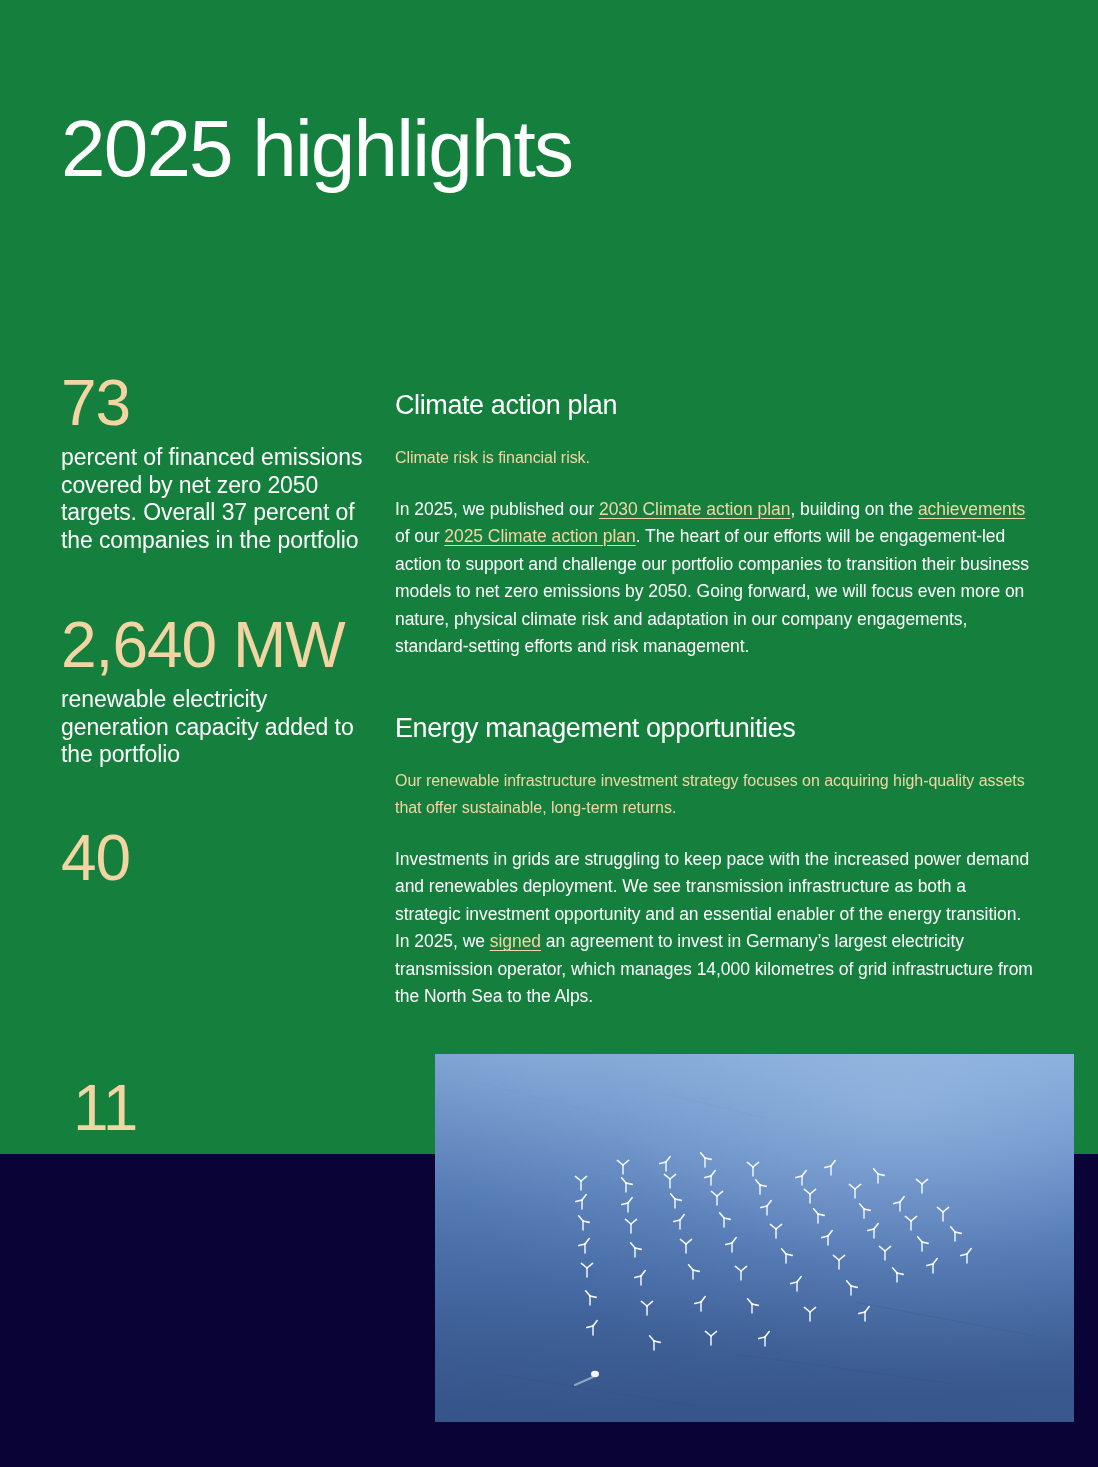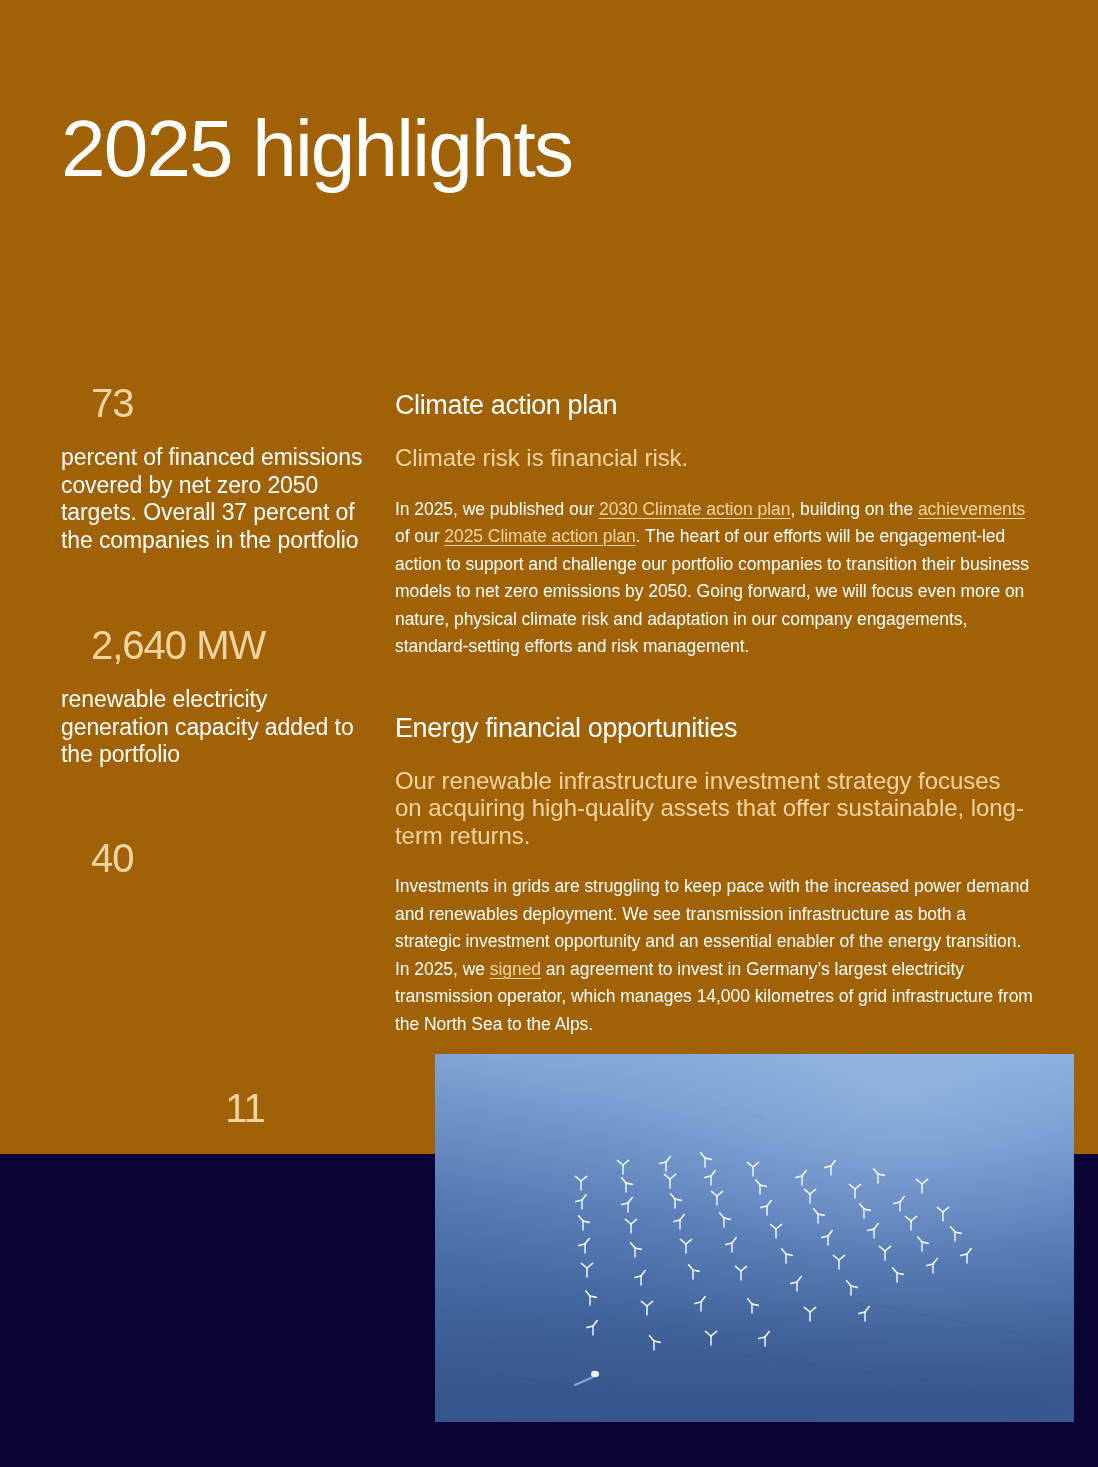--- a/index.html
+++ b/index.html
@@ -13,21 +13,21 @@
     font-family: "Liberation Sans", sans-serif;
     color: #ffffff;
     overflow: hidden;
     position: relative;
   }
 
   .page {
     position: relative;
     width: 1098px;
     height: 1154px;
-    background: #a16207;
+    background: #15803d;
   }
 
   
   .page-title {
     position: absolute;
     left: 61px;
     top: 47px;
     font-size: 80px;
     line-height: 96px;
     font-weight: 500;
@@ -40,31 +40,30 @@
   .stats-column {
     position: absolute;
     left: 61px;
     top: 372px;
     width: 320px;
   }
   .stat-block { margin-bottom: 0; }
   .stat-block.s1 { position: absolute; top: 0px;   left: 0; width: 320px; }
   .stat-block.s2 { position: absolute; top: 242px; left: 0; width: 320px; }
   .stat-block.s3 { position: absolute; top: 455px; left: 0; width: 320px; }
-  .stat-block.s4 { position: absolute; top: 705px; left: 4px; width: 330px; text-align: center; }
+  .stat-block.s4 { position: absolute; top: 705px; left: 12px; width: 330px; }
 
   .stat-number {
     color: #f3d5a3;
-    font-size: 40px;
+    font-size: 64px;
     line-height: 62px;
     font-weight: 500;
     letter-spacing: -1px;
     margin-bottom: 10px;
     white-space: nowrap;
-    margin-left: 30px;
   }
   .stat-desc {
     color: #ffffff;
     font-size: 23px;
     line-height: 27.5px;
     font-weight: 400;
     letter-spacing: -0.1px;
   }
 
   
@@ -79,21 +78,21 @@
     font-size: 27px;
     line-height: 34px;
     font-weight: 500;
     letter-spacing: -0.4px;
     margin: 8px 0 22px 0;
   }
   .section-heading.second { margin-top: 50px; }
 
   .lead-text {
     color: #f3d5a3;
-    font-size: 24px;
+    font-size: 16px;
     line-height: 27.5px;
     font-weight: 400;
     letter-spacing: -0.05px;
     margin: 0 0 24px 0;
   }
   .body-text {
     color: #ffffff;
     font-size: 17.5px;
     line-height: 27.5px;
     font-weight: 400;
@@ -157,21 +156,21 @@
   </div>
 
   <div class="content-column">
 
     <h2 class="section-heading">Climate action plan</h2>
 
     <p class="lead-text">Climate risk is financial risk.</p>
 
     <p class="body-text"><span>In 2025, we published our </span><a class="link">2030 Climate action plan</a><span>, building on the </span><a class="link">achievements</a><span> of our </span><a class="link">2025 Climate action plan</a><span>. The heart of our efforts will be engagement-led action to support and challenge our portfolio companies to transition their business models to net zero emissions by 2050. Going forward, we will focus even more on nature, physical climate risk and adaptation in our company engagements, standard-setting efforts and risk management.</span></p>
 
-    <h2 class="section-heading second">Energy financial opportunities</h2>
+    <h2 class="section-heading second">Energy management opportunities</h2>
 
     <p class="lead-text">Our renewable infrastructure investment strategy focuses on acquiring high-quality assets that offer sustainable, long-term returns.</p>
 
     <p class="body-text"><span>Investments in grids are struggling to keep pace with the increased power demand and renewables deployment. We see transmission infrastructure as both a strategic investment opportunity and an essential enabler of the energy transition. In 2025, we </span><a class="link">signed</a><span> an agreement to invest in Germany’s largest electricity transmission operator, which manages 14,000 kilometres of grid infrastructure from the North Sea to the Alps.</span></p>
 
   </div>
 
   <figure class="photo-frame">
     <svg class="photo-svg" viewBox="0 0 639 368">
       <defs>

